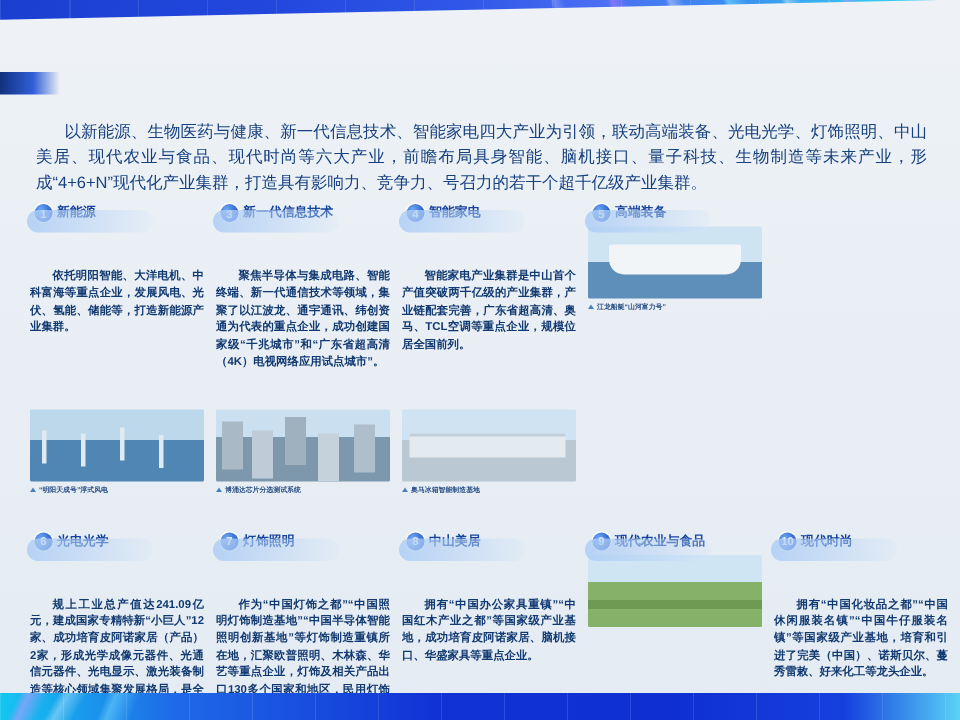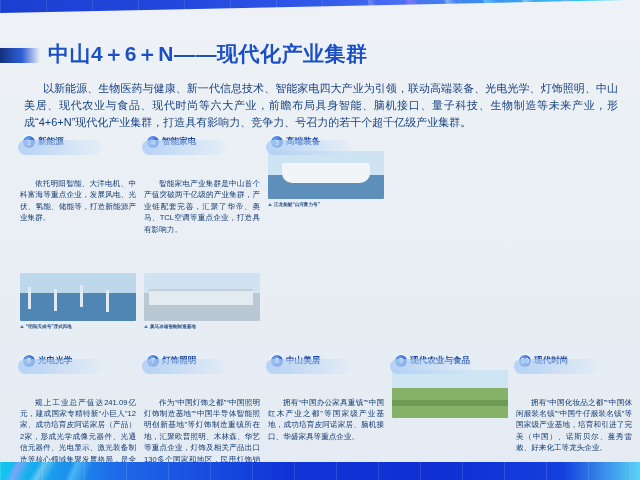--- a/index.html
+++ b/index.html
@@ -89,21 +89,21 @@
   }
   .head-pill {
     position:absolute; left:-2px; top:-2px; height:15px; width:84px;
     background: linear-gradient(90deg, rgba(173,205,245,.85), rgba(214,232,250,.25));
     border-radius:8px; z-index:-1;
   }
   .head-holder { position:relative; z-index:1; }
 
   .card-body {
     font-size:7.6px; line-height:11.4px; color:#123a72;
-    text-align:justify; text-indent:15px; font-weight:400;
+    text-align:justify; text-indent:15px; font-weight:700;
     height:92px; overflow:hidden;margin-top:30px;
   }
   .row2 .card-body { height:92px; }
 
   .thumb {
     width:116px; height:48px; margin-top:3px;
     border-radius:1px; position:relative; overflow:hidden;
     background:#9fc3dd;
   }
   .cap {
@@ -162,21 +162,20 @@
 <div id="page">
 
   <div class="banner">
     <div class="grid"></div>
     <div class="rays"></div>
     <div class="swoosh"></div>
   </div>
 
   <div class="title-wrap">
     <div class="title-bar"></div>
-    <div class="main-title">中山4＋6＋N——现代化产业集群</div>
   </div>
 
   <div class="intro">以新能源、生物医药与健康、新一代信息技术、智能家电四大产业为引领，联动高端装备、光电光学、灯饰照明、中山美居、现代农业与食品、现代时尚等六大产业，前瞻布局具身智能、脑机接口、量子科技、生物制造等未来产业，形成“4+6+N”现代化产业集群，打造具有影响力、竞争力、号召力的若干个超千亿级产业集群。</div>
 
   <div class="grid-rows">
 
     <div class="row row1">
 
       <div class="card">
         <div class="card-head">
@@ -188,30 +187,45 @@
         </div>
         <div class="card-body">依托明阳智能、大洋电机、中科富海等重点企业，发展风电、光伏、氢能、储能等，打造新能源产业集群。</div>
         <div class="thumb t-sea"></div>
         <div class="cap">
           <span class="tri"></span>
           <span>“明阳天成号”浮式风电</span>
         </div>
       </div>
 
 
+      <div class="card">
+        <div class="card-head">
+          <div class="head-holder">
+              <span class="head-pill"></span>
+            </div>
+          <div class="num">3</div>
+          <div class="head-label">新一代信息技术</div>
+        </div>
+        <div class="card-body">聚焦半导体与集成电路、智能终端、新一代通信技术等领域，集聚了以江波龙、通宇通讯、纬创资通为代表的重点企业，成功创建国家级“千兆城市”和“广东省超高清（4K）电视网络应用试点城市”。</div>
+        <div class="thumb t-city"></div>
+        <div class="cap">
+          <span class="tri"></span>
+          <span>博涌达芯片分选测试系统</span>
+        </div>
+      </div>
 
       <div class="card">
         <div class="card-head">
           <div class="head-holder">
               <span class="head-pill"></span>
             </div>
           <div class="num">4</div>
           <div class="head-label">智能家电</div>
         </div>
-        <div class="card-body">智能家电产业集群是中山首个产值突破两千亿级的产业集群，产业链配套完善，汇聚了华帝、奥马、TCL空调等重点企业，打造具有影响力。</div>
+        <div class="card-body">智能家电产业集群是中山首个产值突破两千亿级的产业集群，产业链配套完善，广东省超高清、奥马、TCL空调等重点企业，规模位居全国前列。</div>
         <div class="thumb t-plant"></div>
         <div class="cap">
           <span class="tri"></span>
           <span>奥马冰箱智能制造基地</span>
         </div>
       </div>
 
       <div class="card">
         <div class="card-head">
           <div class="head-holder">

